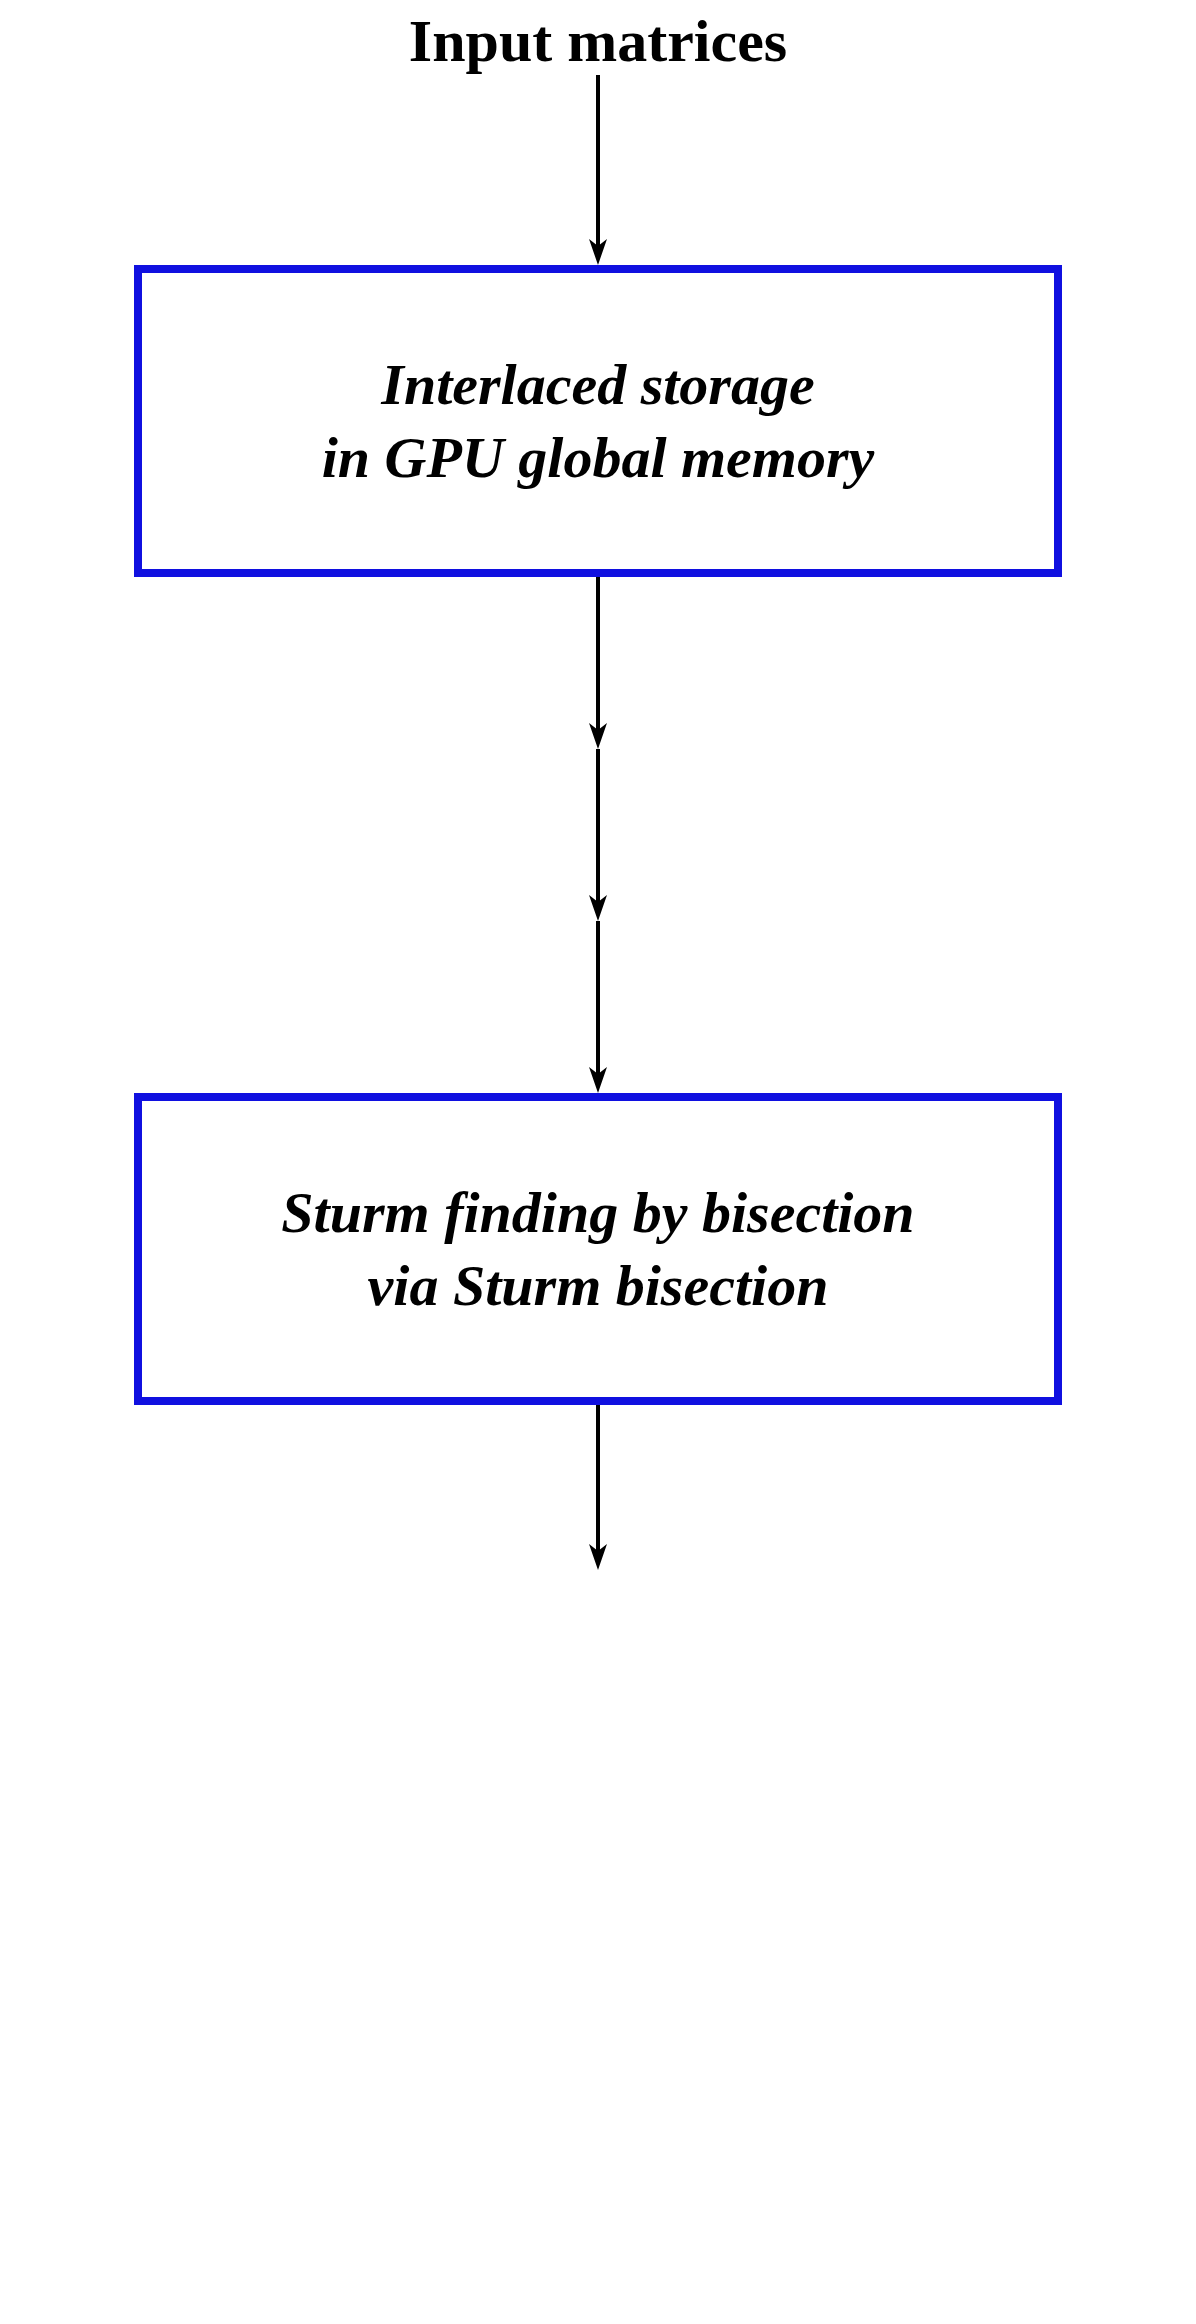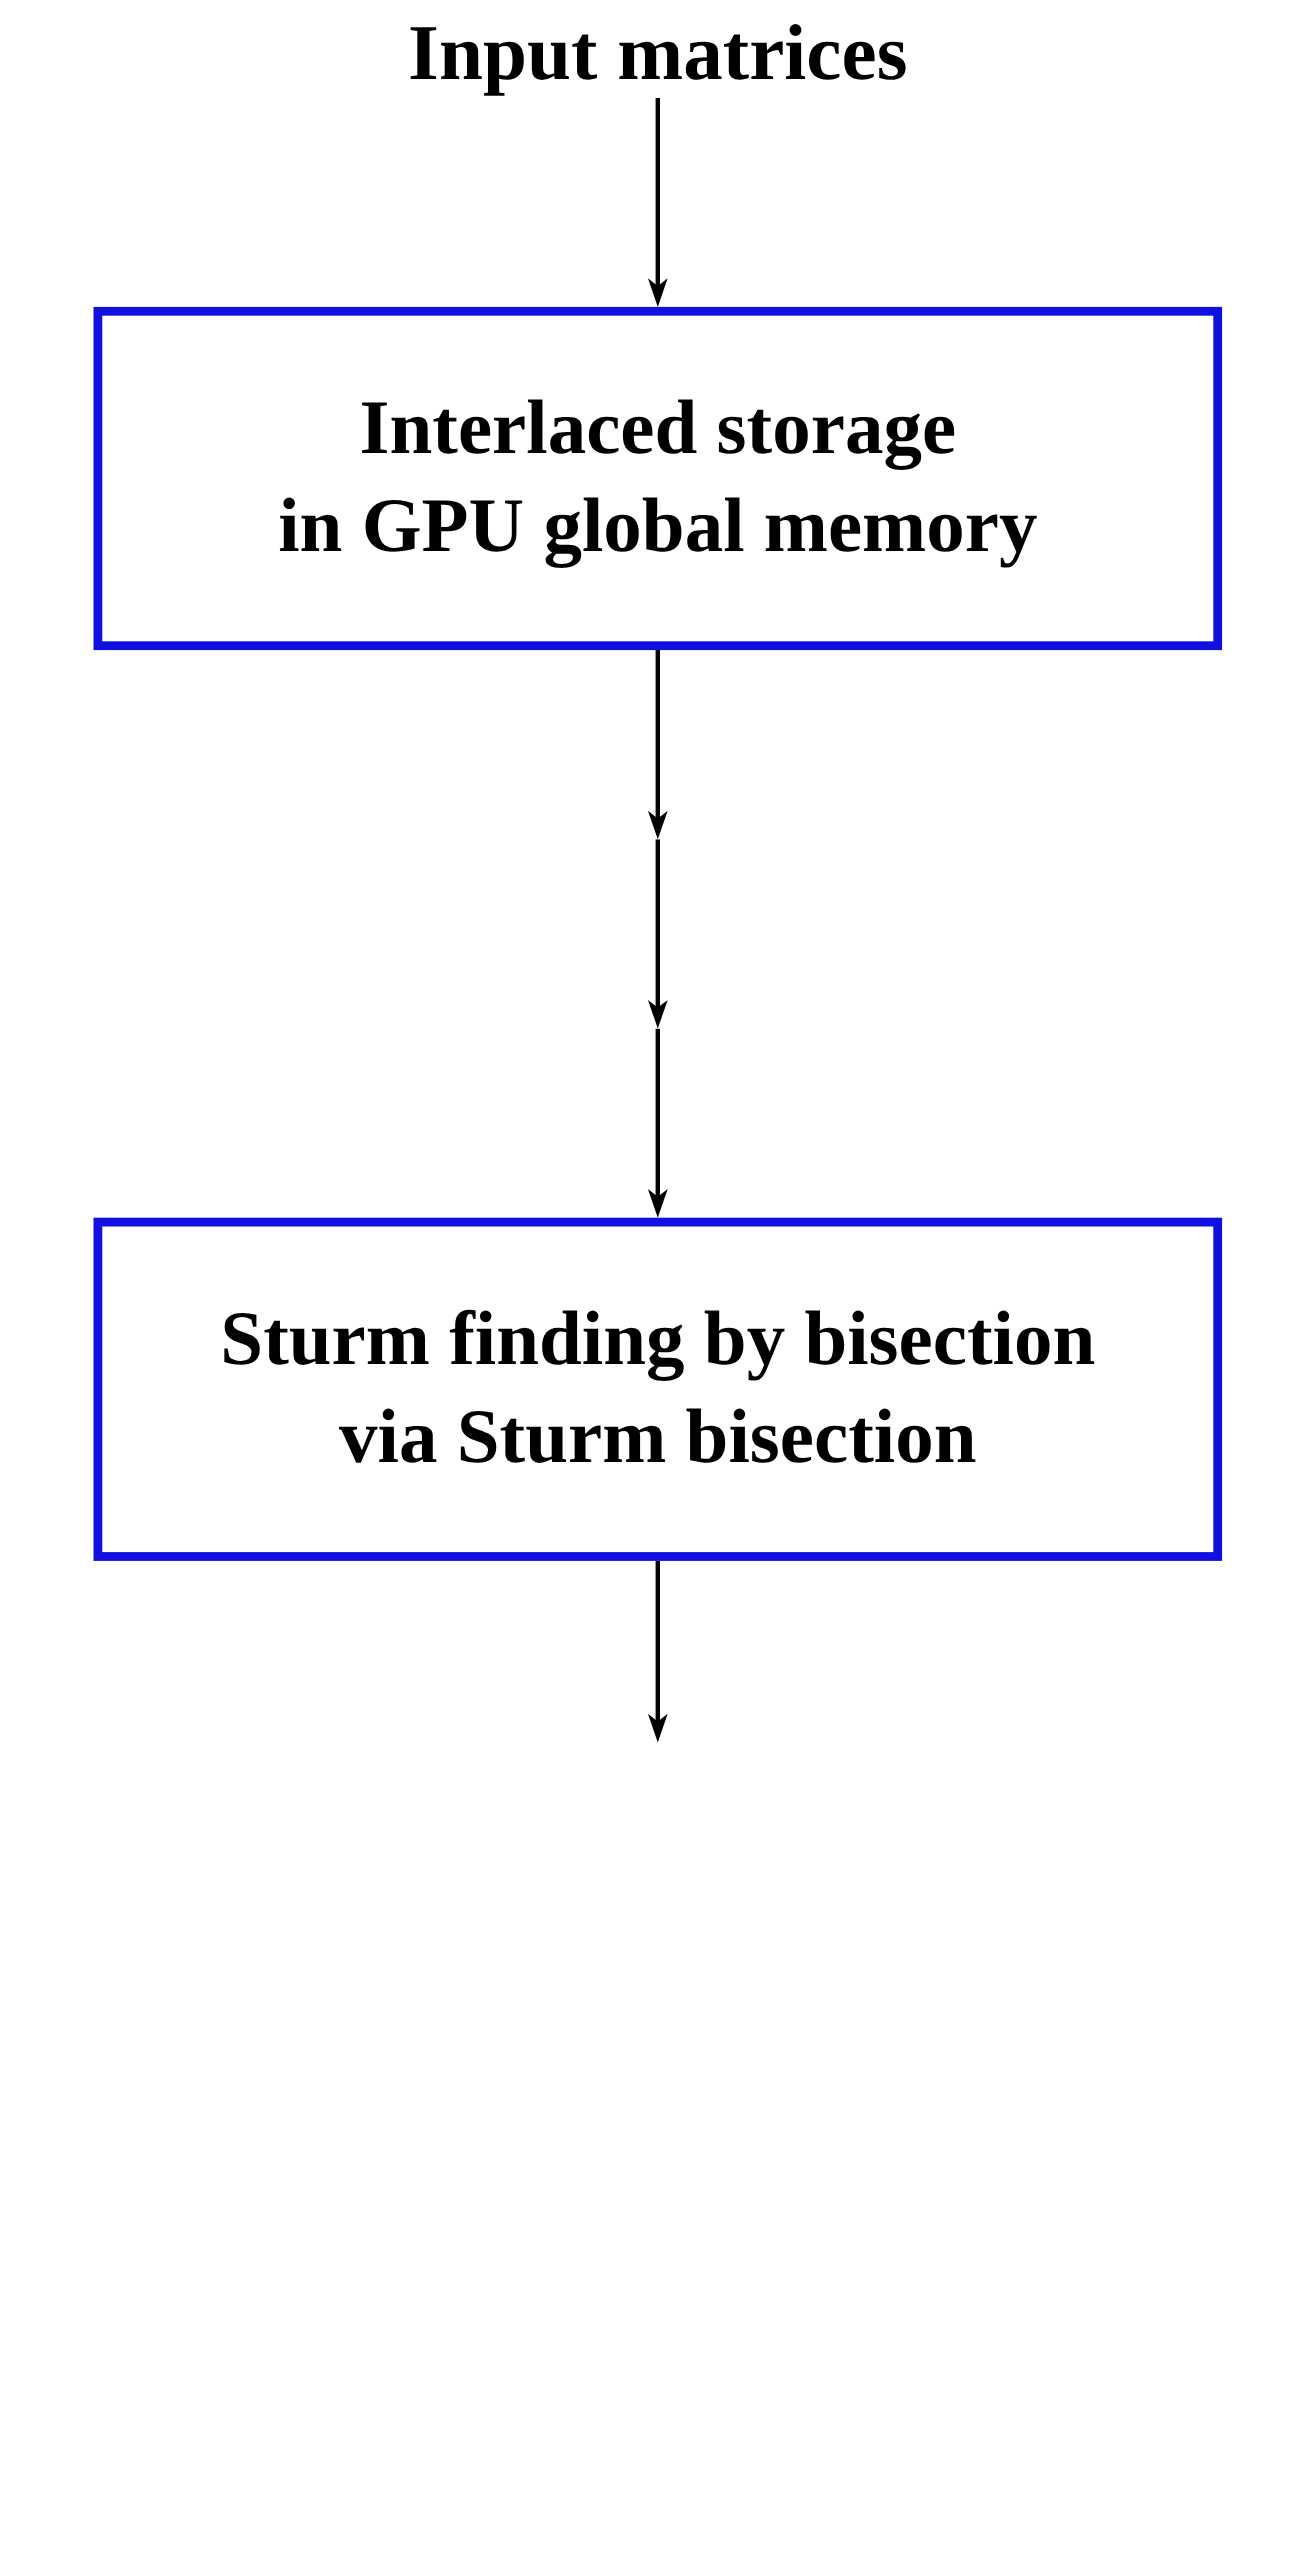--- a/index.html
+++ b/index.html
@@ -22,40 +22,41 @@
     background: var(--background);
     display: flex;
     flex-direction: column;
     align-items: center;
     padding-top: 8px;
     font-family: "Liberation Serif", "DejaVu Serif", serif;
     font-weight: 700;
     color: var(--text);
   }
   .terminal {
-    font-size: 72px;
+    font-size: 60px;
     line-height: 1.12;
     text-align: center;
     white-space: nowrap;
     flex: 0 0 auto;
   }
   .box {
-    width: 1026px;
+    width: 928px;
     min-height: 312px;
     border: 8px solid var(--box-border);
     background: var(--background);
     display: flex;
     flex-direction: column;
     justify-content: center;
     align-items: center;
     text-align: center;
-    font-size: 70px;
+    font-size: 58px;
     line-height: 1.26;
     flex: 0 0 auto;
     padding: 6px 10px;
+    font-style: italic;
   }
   .box-line {
     display: block;
     white-space: nowrap;
   }
   .box-line:empty { display: none; }
   .arrow {
     flex: 0 0 auto;
     display: block;
   }

